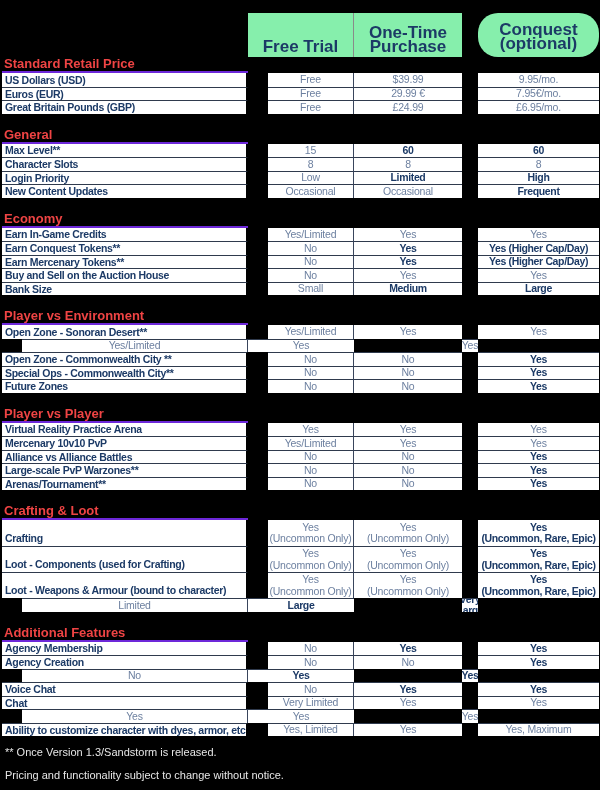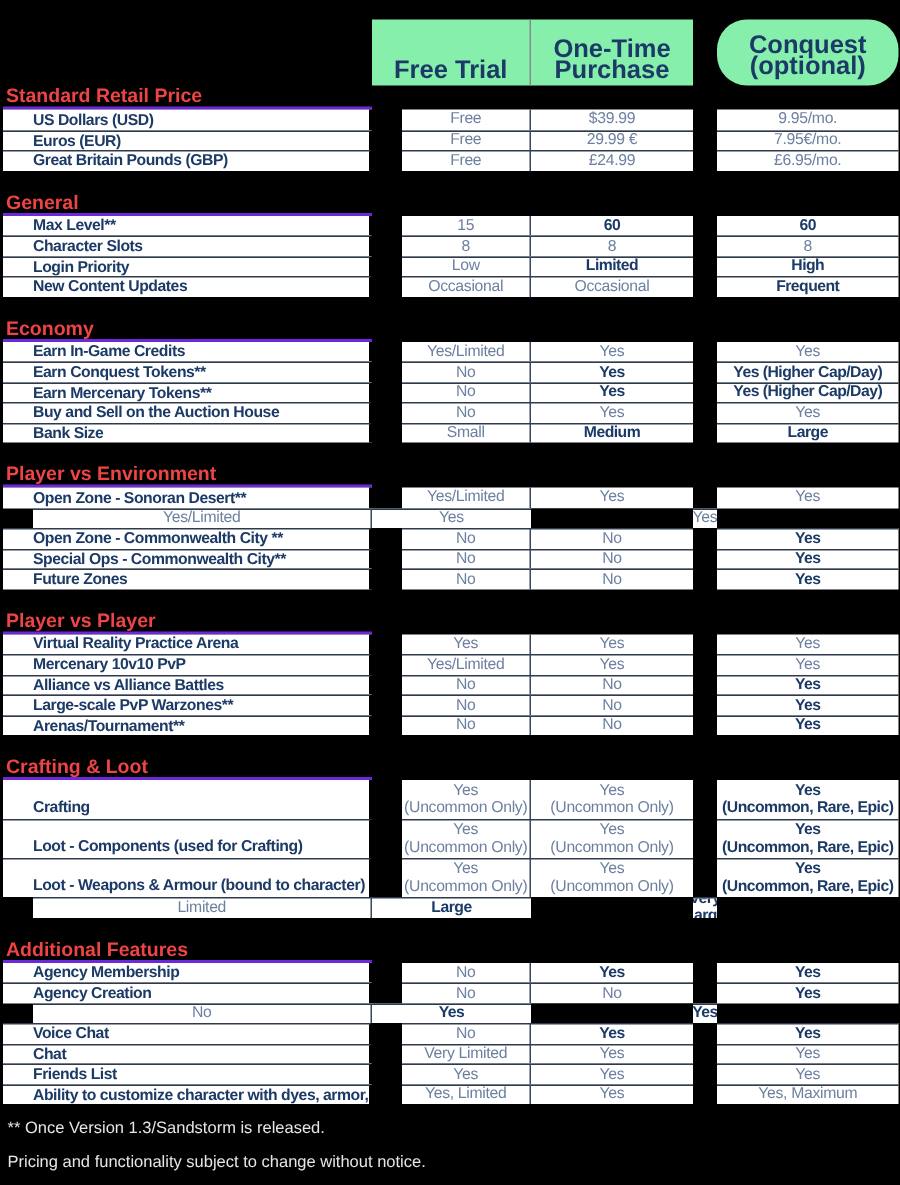--- a/index.html
+++ b/index.html
@@ -69,21 +69,21 @@
     overflow: hidden;
   }
   .row:not(.first) .cell { border-top: 1px solid #2f3a4d; }
   .label {
     color: #1c3a66;
     font-weight: bold;
     font-size: 10.5px;
     letter-spacing: -0.3px;
     display: flex;
     align-items: center;
-    padding-left: 20px;
+    padding-left: 3px;
     white-space: nowrap;
     border-right: 2px solid #000000;
   }
   .row.tall .label { align-items: flex-end; padding-bottom: 2px; }
   .val {
     color: #6d80a0;
     font-size: 10.5px;
     letter-spacing: -0.2px;
     line-height: 11.5px;
     display: flex;
@@ -399,21 +399,20 @@
 
   <div class="grid-row row">
     <div class="cell label">Chat</div>
     <div class="cell val c1">Very Limited</div>
     <div class="cell val c2">Yes</div>
     <div class="cell gap"></div>
     <div class="cell val c3">Yes</div>
   </div>
 
   <div class="grid-row row">
-    <div class="cell label">Friends List</div>
     <div class="cell val c1">Yes</div>
     <div class="cell val c2">Yes</div>
     <div class="cell gap"></div>
     <div class="cell val c3">Yes</div>
   </div>
 
   <div class="grid-row row">
     <div class="cell label">Ability to customize character with dyes, armor, etc</div>
     <div class="cell val c1">Yes, Limited</div>
     <div class="cell val c2">Yes</div>

